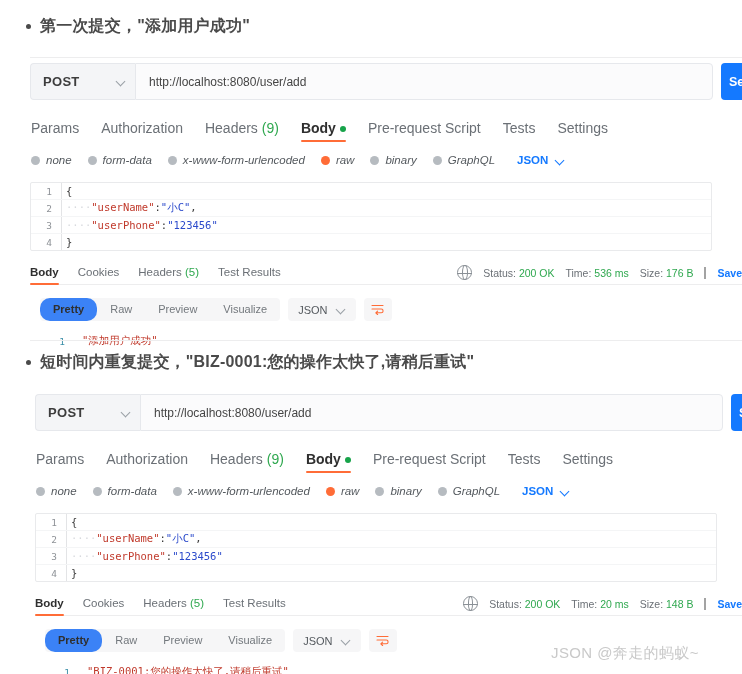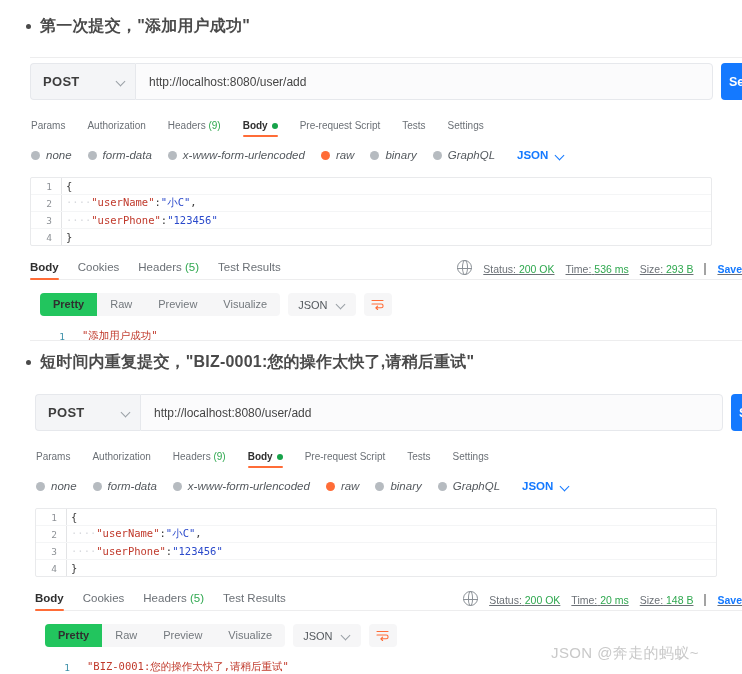--- a/index.html
+++ b/index.html
@@ -106,21 +106,21 @@
     padding-left: 8px;
     overflow: hidden;
     box-sizing: border-box;
   }
 
   
   .req-tabs {
     display: flex;
     align-items: center;
     gap: 22px;
-    font-size: 10px;
+    font-size: 14px;
     color: #6b7076;
     white-space: nowrap;
   }
   .req-tab { position: relative; padding-bottom: 5px; }
   .req-tab.active { color: #2f2f2f; font-weight: bold; }
   .req-tab.active .underline {
     position: absolute;
     left: 0; right: 0; bottom: -1px;
     height: 2px;
     background: #ff6c37;
@@ -227,27 +227,26 @@
   .resp-tab.active { color: #2f2f2f; font-weight: bold; }
   .resp-tab.active .underline {
     position: absolute;
     left: 0; right: 0; bottom: -1px;
     height: 2px;
     background: #ff6c37;
     border-radius: 1px;
   }
   .resp-meta {
     display: flex;
-    align-items: flex-end;
+    align-items: center;
     gap: 11px;
     font-size: 10.5px;
     color: #6b7076;
     white-space: nowrap;
     padding-bottom: 4px;
-    text-decoration: underline;
   }
   .meta-val { color: #2fa84f; }
   .globe {
     width: 13px; height: 13px;
     border: 1.2px solid #8a9096;
     border-radius: 50%;
     position: relative;
     flex: none;
   }
   .globe::before {
@@ -286,23 +285,24 @@
     height: 23px;
   }
   .seg-item {
     font-size: 11px;
     color: #73787d;
     padding: 0 13px;
     line-height: 23px;
     white-space: nowrap;
   }
   .seg-item.active {
-    background: #22c55e;
+    background: #3b82f6;
     color: #2f2f2f;
     font-weight: bold;
+    border-radius: 10px;
   }
   .fmt-box {
     display: flex;
     align-items: center;
     gap: 9px;
     background: #f6f6f7;
     border-radius: 4px;
     height: 23px;
     padding: 0 10px;
     font-size: 11px;
@@ -433,21 +433,21 @@
     <div class="resp-tabs">
       <div class="resp-tab active"><span>Body</span><span class="underline"></span></div>
       <div class="resp-tab"><span>Cookies</span></div>
       <div class="resp-tab"><span>Headers</span> <span class="count-green">(5)</span></div>
       <div class="resp-tab"><span>Test Results</span></div>
     </div>
     <div class="resp-meta">
       <span class="globe"></span>
       <span><span>Status:</span> <span class="meta-val">200 OK</span></span>
       <span><span>Time:</span> <span class="meta-val">536 ms</span></span>
-      <span><span>Size:</span> <span class="meta-val">293 B</span></span>
+      <span><span>Size:</span> <span class="meta-val">176 B</span></span>
       <span class="save-link">Save</span>
     </div>
   </div>
 
   <div class="pretty-row" style="margin-top:13px; padding-left:10px;">
     <div class="seg">
       <div class="seg-item active">Pretty</div>
       <div class="seg-item">Raw</div>
       <div class="seg-item">Preview</div>
       <div class="seg-item">Visualize</div>

